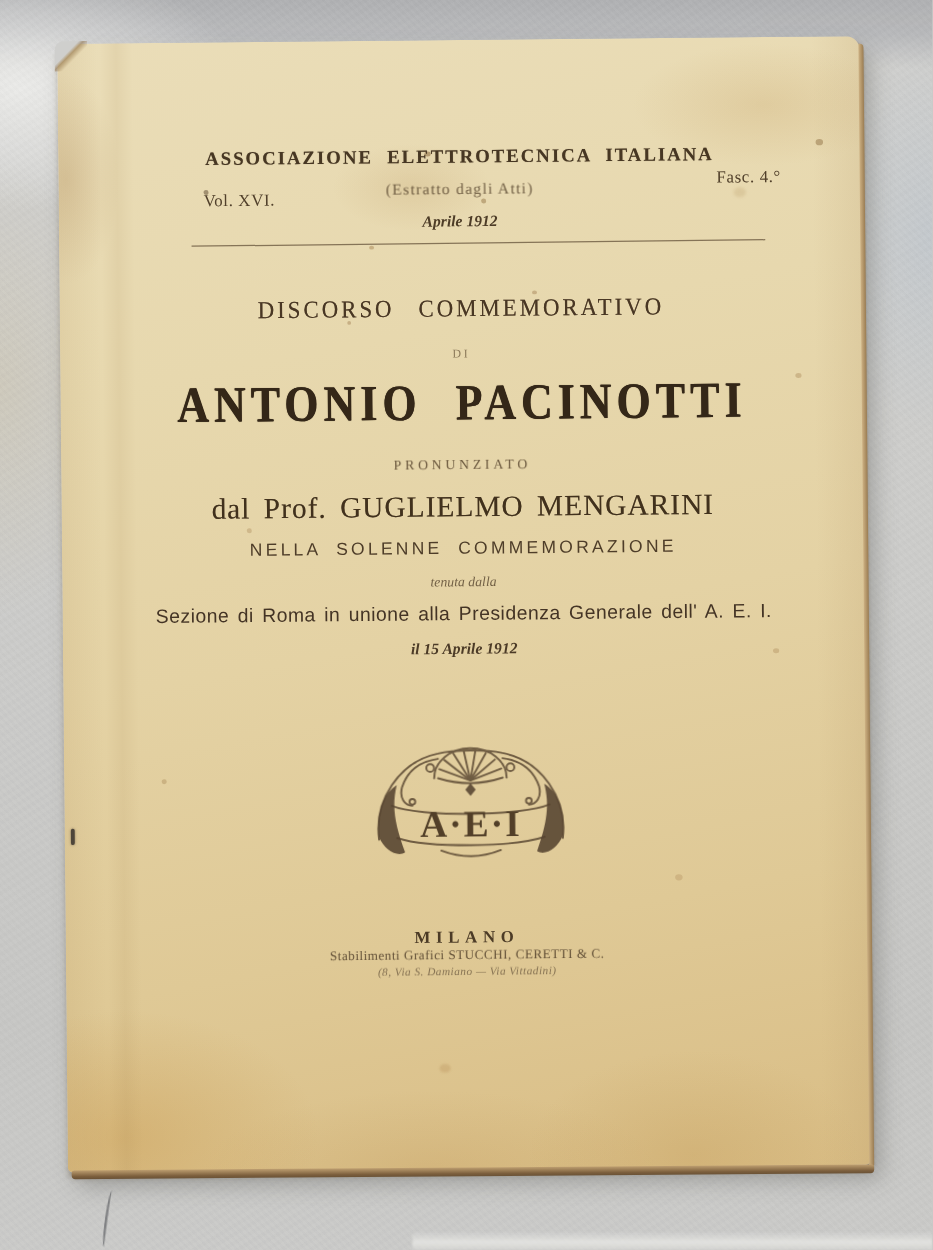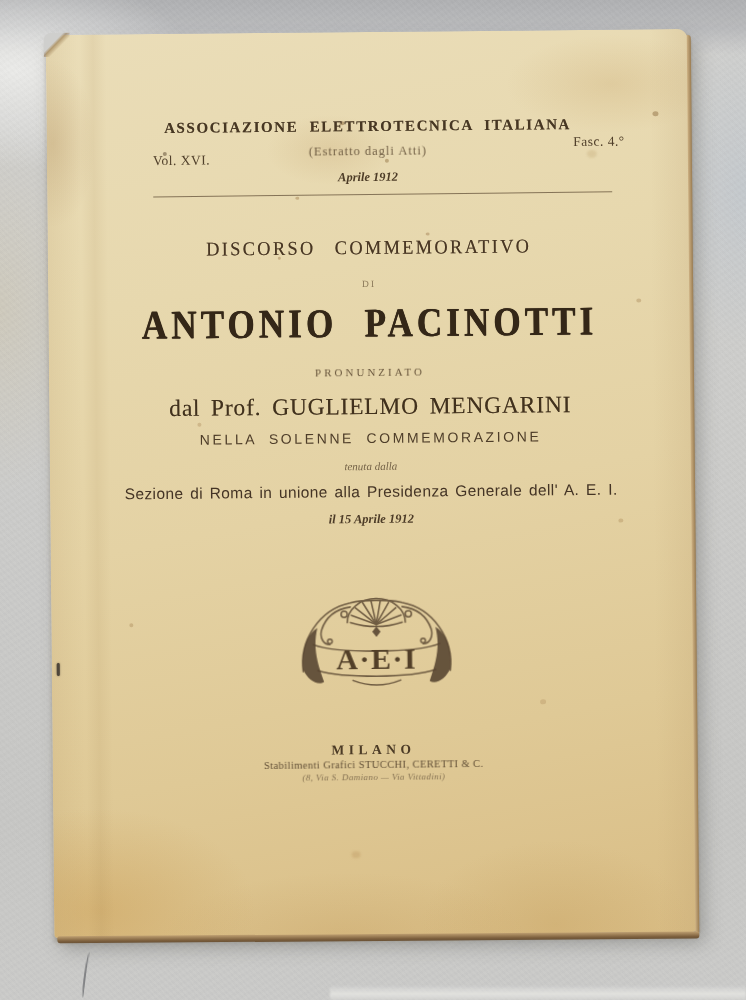--- a/index.html
+++ b/index.html
@@ -76,21 +76,21 @@
   }
   .staple{
     position:absolute;left:5px;top:628px;width:3px;height:13px;
     background:#4e463a;border-radius:2px;box-shadow:0 0 2px rgba(60,50,40,.6);
   }
   .speck{position:absolute;border-radius:50%;}
   
   .line{position:absolute;left:0;width:100%;text-align:center;color:#4a3a26;white-space:nowrap;}
   .assoc{top:86px;font-size:15px;font-weight:bold;letter-spacing:1.6px;word-spacing:6px;color:#473723;text-shadow:0 0 .6px rgba(74,58,38,.55);}
   .estratto{top:112px;font-size:12.5px;letter-spacing:1px;color:#5e4c34;opacity:.85;filter:blur(.25px);}
-  .vol{position:absolute;left:106px;top:119px;font-size:13.5px;color:#51402b;letter-spacing:.5px;}
+  .vol{position:absolute;left:116px;top:119px;font-size:13.5px;color:#51402b;letter-spacing:.5px;}
   .fasc{position:absolute;right:64px;top:104px;font-size:13.5px;color:#51402b;letter-spacing:.5px;}
   .aprile{top:138px;font-size:12.5px;font-weight:bold;font-style:italic;color:#4d3c27;}
   .rule{position:absolute;left:106px;top:162px;width:459px;height:0;border-top:1.6px solid rgba(100,82,58,.75);transform:rotate(-.1deg);}
   .kicker{top:205px;font-size:19.5px;letter-spacing:2.5px;word-spacing:13px;color:#493724;transform:scaleX(.94);text-shadow:0 0 .5px rgba(73,55,36,.6);}
   .di{top:247px;font-size:9.5px;letter-spacing:2px;color:#6d5a3e;opacity:.75;}
   .main-title{
     top:268px;font-size:39px;font-weight:bold;letter-spacing:4.5px;word-spacing:16px;
     color:#342718;transform:scaleX(.9) scaleY(1.04);
     text-shadow:.4px 0 0 #342718, 0 0 .8px rgba(52,39,24,.5);
   }

